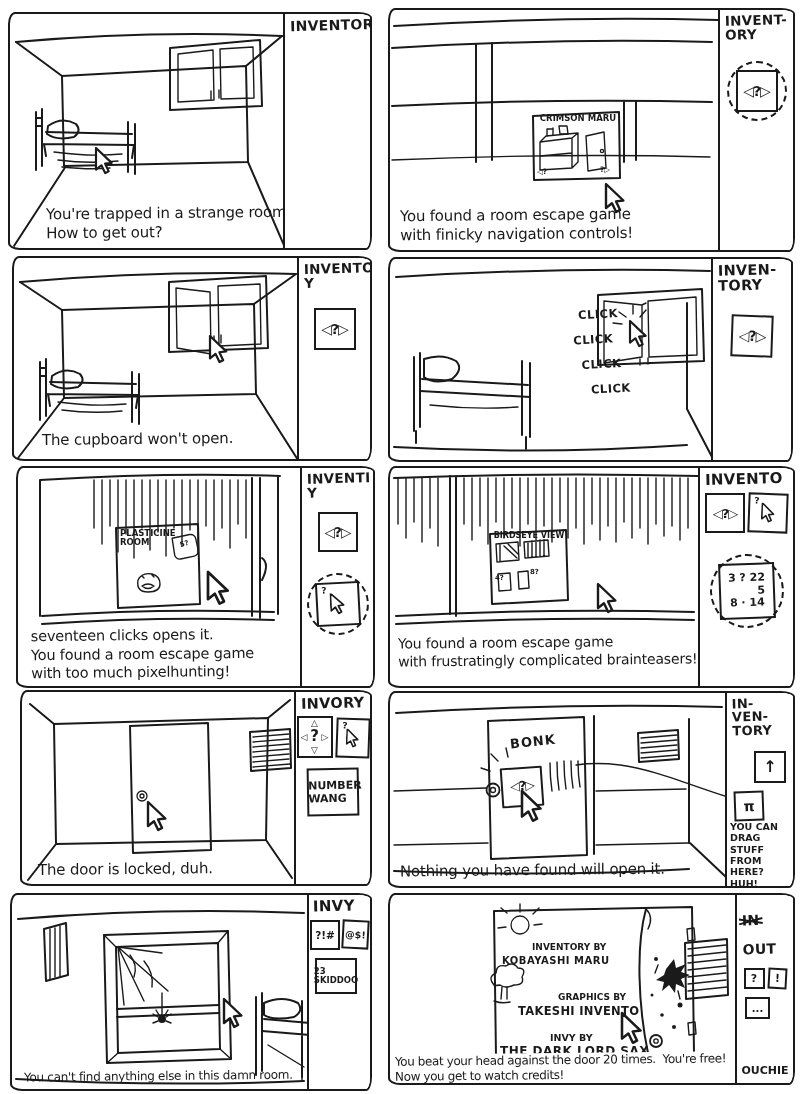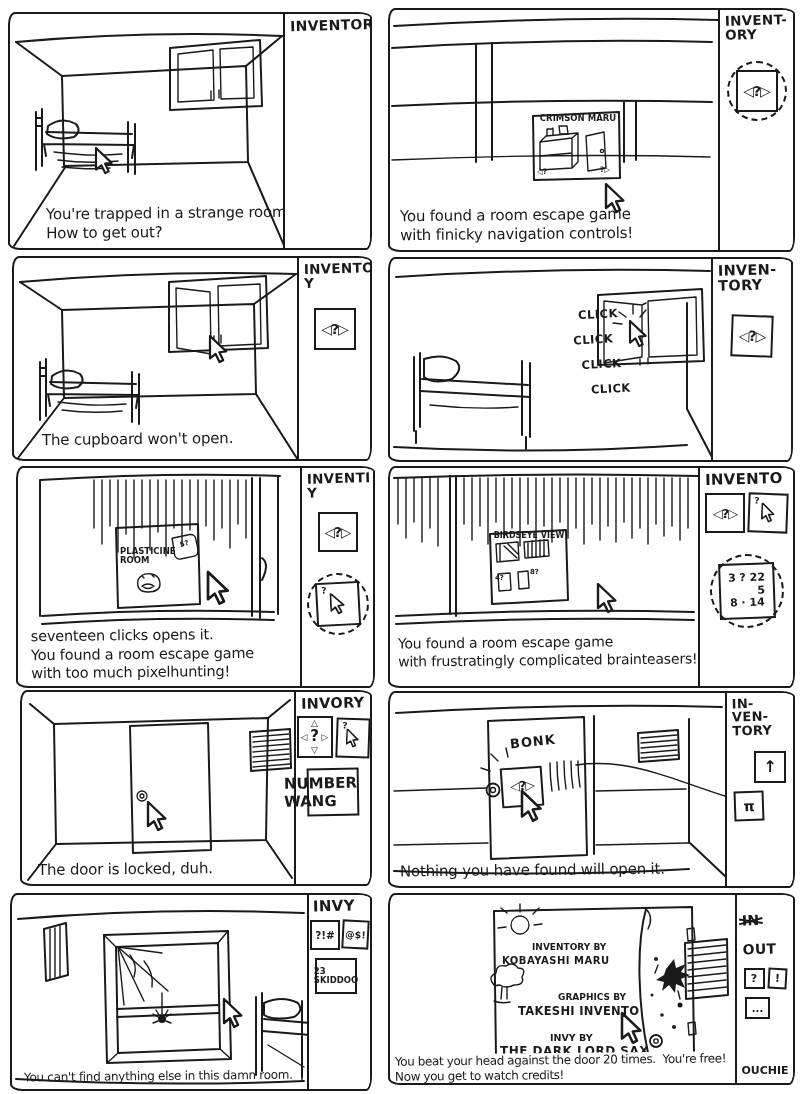--- a/index.html
+++ b/index.html
@@ -181,21 +181,21 @@
       <path class="s" d="M98 60 L180 56 L182 136 L100 140 Z"></path>
       <path class="t" d="M120 112 q4 -8 14 -6 q8 2 8 10 q0 8 -12 8 q-12 0 -10 -12 Z M124 118 q6 -4 12 0 q-6 5 -12 0 Z M124 108 l2 2 M134 107 l2 2"></path>
       <g transform="rotate(-12 166 78)">
           <path class="t" d="M156 68 h18 a5 5 0 0 1 5 5 v12 a5 5 0 0 1 -5 5 h-14 a5 5 0 0 1 -5 -5 Z"></path>
         </g>
     </g>
     <g transform="translate(190,104) scale(1.7)">
       <path class="w" d="M0 0 L0 16 L4 12.8 L6.8 18.6 L9.4 17.3 L6.7 11.6 L11.6 11 Z"></path>
     </g>
   </svg>
-  <div class="ov" style="left:102px;top:79px;font-size:8.5px">PLASTICINE
+  <div class="ov" style="left:102px;top:61px;font-size:8.5px">PLASTICINE
 ROOM</div>
   <div class="ov" style="left:162px;top:73px;font-size:7px;transform:rotate(-15deg)">5?</div>
   <div class="caption" style="left:13px;top:158px;font-size:14.5px">seventeen clicks opens it.
 You found a room escape game
 with too much pixelhunting!</div>
   <div class="sidebar" style="width:73px">
     <div class="inv-title" style="font-size:13.5px">INVENTI
 Y</div>
     <div class="itm" style="width:40px;height:40px;font-size:13.5px;margin-top:12px;letter-spacing:-1px">
       <span>◁?▷</span>
@@ -278,21 +278,21 @@
         <span class="n4 rt">▷</span>
         <span class="n4 bt">▽</span>
       </div>
       <div class="itm" style="width:34px;height:40px;margin-top:2px;transform:rotate(2deg)">
         <span class="qmini">?</span>
         <svg width="14" height="19" viewBox="0 0 13 20">
           <path class="w" d="M0 0 L0 16 L4 12.8 L6.8 18.6 L9.4 17.3 L6.7 11.6 L11.6 11 Z"></path>
         </svg>
       </div>
     </div>
-    <div class="itm" style="width:52px;height:48px;margin-top:10px;font-size:15px;white-space:pre-line;line-height:1.2;justify-content:flex-end;padding-left:4px;text-align:left;transform:rotate(-1deg)">
+    <div class="itm" style="width:52px;height:48px;margin-top:10px;font-size:11px;white-space:pre-line;line-height:1.2;justify-content:center;padding-left:4px;text-align:left;transform:rotate(-1deg)">
       <span>NUMBER
 WANG</span>
     </div>
   </div>
 </div>
 
 <div class="panel" style="left:388px;top:691px;width:407px;height:197px">
   <svg class="scene" width="339" height="197" viewBox="0 0 339 197">
     <path class="s" d="M6 20 Q170 10 332 14"></path>
     <path class="t" d="M4 98 L96 95 M4 152 L98 150 M206 98 L296 96 M206 152 L298 150"></path>
@@ -322,20 +322,24 @@
   <div class="sidebar" style="width:68px">
     <div class="inv-title" style="font-size:13px">IN-
 VEN-
 TORY</div>
     <div class="itm" style="width:32px;height:32px;font-size:16px;margin-top:14px;align-self:flex-end;margin-right:4px">
       <span>↑</span>
     </div>
     <div class="itm" style="width:30px;height:30px;font-size:14px;margin-top:8px;align-self:flex-start;margin-left:4px;transform:rotate(-2deg)">
       <span>π</span>
     </div>
+    <div class="sidenote" style="margin-top:auto;font-size:9.5px;padding-bottom:2px">YOU CAN
+DRAG STUFF
+FROM HERE?
+HUH!</div>
   </div>
 </div>
 
 <div class="panel" style="left:10px;top:893px;width:362px;height:198px">
   <svg class="scene" width="299" height="198" viewBox="0 0 299 198">
     <path class="s" d="M6 24 Q150 12 292 18 M4 184 Q150 192 292 186"></path>
     <g>
       <path class="s" d="M32 34 L54 28 L56 80 L34 86 Z"></path>
       <path class="t" d="M38 34 V84 M43 33 V82 M48 31 V81"></path>
     </g>

